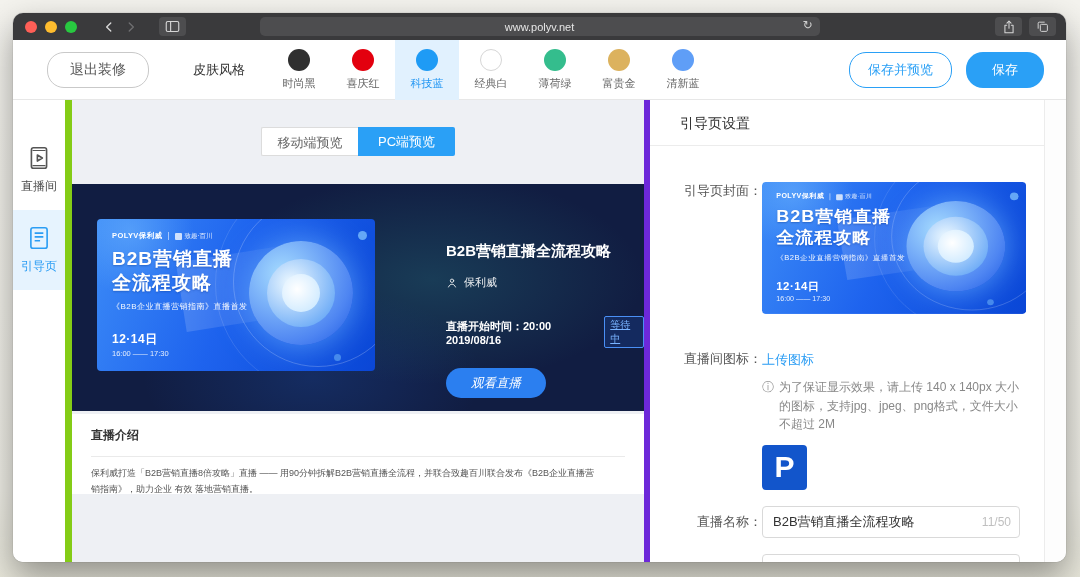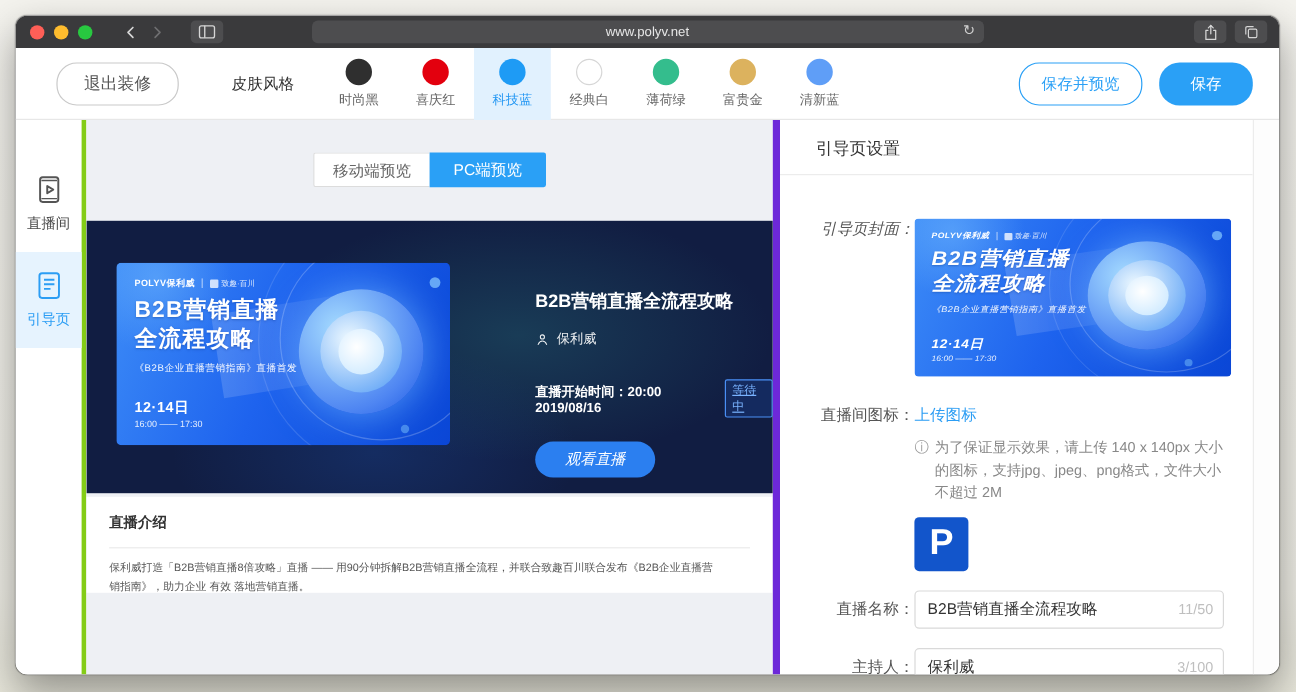--- a/index.html
+++ b/index.html
@@ -41,21 +41,21 @@
   .swatch .dot { width:22px; height:22px; border-radius:50%; }
   .swatch .dot.bordered { border:1px solid #d6d6d6; }
   .swatch .lbl { font-size:11px; color:#666; }
   .swatch.selected { background:#e1f1fe; }
   .swatch.selected .lbl { color:#2196f3; }
   .toolbar-right { position:absolute; right:22px; display:flex; align-items:center; gap:14px; }
   .btn-outline { border:1px solid #2aa0f6; color:#2aa0f6; background:#fff; border-radius:17px; padding:8px 18px; font-size:13px; cursor:pointer; }
   .btn-primary { border:none; background:#2aa0f6; color:#fff; border-radius:17px; padding:9px 26px; font-size:13px; cursor:pointer; }
   
   .content { flex:1; display:flex; min-height:0; }
-  .rail { width:59px; background:#fff; border-right:4px solid #84cc16; padding-top:30px; flex-shrink:0; }
+  .rail { width:59px; background:#fff; border-right:7px solid #84cc16; padding-top:30px; flex-shrink:0; }
   .rail-item { height:80px; display:flex; flex-direction:column; align-items:center; justify-content:center; gap:7px; font-size:12px; color:#4a4a4a; cursor:pointer; }
   .rail-item.selected { background:#e6f3fe; color:#2b9df4; }
   .center { width:572px; background:#eef0f4; flex-shrink:0; overflow:hidden; }
   .tabs { display:flex; justify-content:center; margin-top:27px; }
   .tab { width:97px; height:29px; line-height:29px; text-align:center; font-size:13px; cursor:pointer; }
   .tab-mobile { background:#fff; border:1px solid #dcdcdc; border-right:none; color:#666; border-radius:2px 0 0 2px; }
   .tab-pc { background:#2aa0f6; color:#fff; border-radius:0 2px 2px 0; }
   
   .stage {
     margin-top:28px; height:227px; position:relative;
@@ -107,24 +107,24 @@
   .intro-head { padding-top:13px; font-size:12px; font-weight:bold; color:#333; }
   .intro-divider { border-top:1px solid #eaeaea; margin-top:12px; }
   .intro-text { margin-top:9px; font-size:9px; color:#555; line-height:1.75; width:95%; }
   
   .panel { width:400px; background:#fff; border-left:6px solid #6d28d9; flex-shrink:0; overflow:hidden; }
   .panel-title { padding:15px 0 0 30px; font-size:14px; color:#333; }
   .panel-divider { border-top:1px solid #ececec; margin-top:12px; }
   .prow { display:flex; padding-right:24px; }
   .plabel { width:112px; flex-shrink:0; text-align:right; color:#555; font-size:13px; }
   .pcontent { flex:1; min-width:0; }
-  .row-cover { margin-top:36px;font-style:italic; }
+  .row-cover { margin-top:36px; }
   .thumb { width:264px; height:132px; border-radius:3px; overflow:hidden; }
   .thumb .banner { transform:scale(0.95,0.868); transform-origin:top left; }
-  .row-icon { margin-top:23px; }
+  .row-icon { margin-top:36px; }
   .upload-link { color:#2b9df4; font-size:13px; cursor:pointer; }
   .icon-tip { margin-top:9px; display:flex; gap:5px; font-size:12px; color:#888; line-height:1.55; }
   .icon-tip .i-glyph { color:#999; flex-shrink:0; }
   .p-logo { margin-top:11px; width:45px; height:45px; background:#1255cb; border-radius:4px; color:#fff; font-weight:bold; font-size:30px; display:flex; align-items:center; justify-content:center; }
   .row-input { margin-top:16px; }
   .row-input .plabel, .row-intro .plabel { line-height:32px; }
   .input-wrap { position:relative; height:32px; }
   .input-wrap input { width:100%; height:32px; border:1px solid #d9d9d9; border-radius:4px; padding:0 52px 0 10px; font-size:13px; color:#333; font-family:inherit; outline:none; background:#fff; }
   .counter { position:absolute; right:9px; top:0; line-height:32px; font-size:12px; color:#bfbfbf; }
   .scrollstrip { flex:1; background:#fdfdfd; border-left:1px solid #ececec; }

